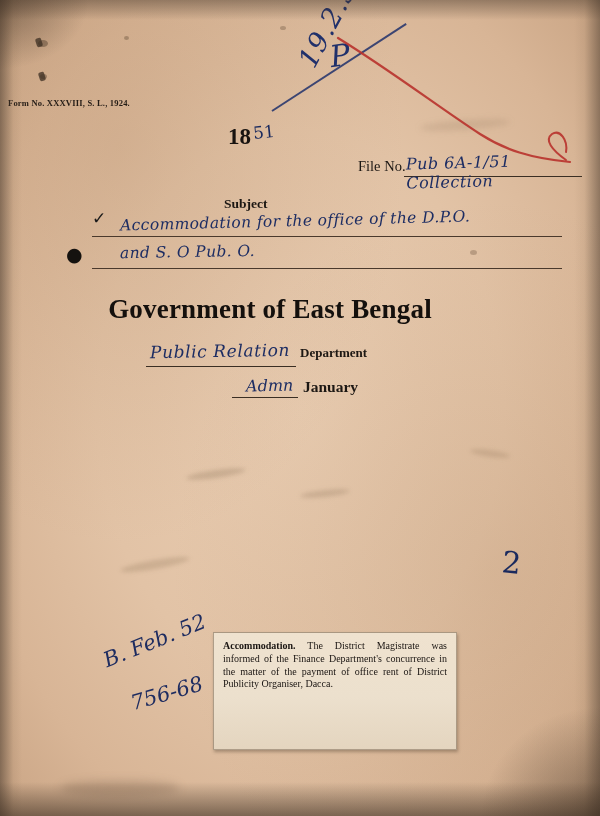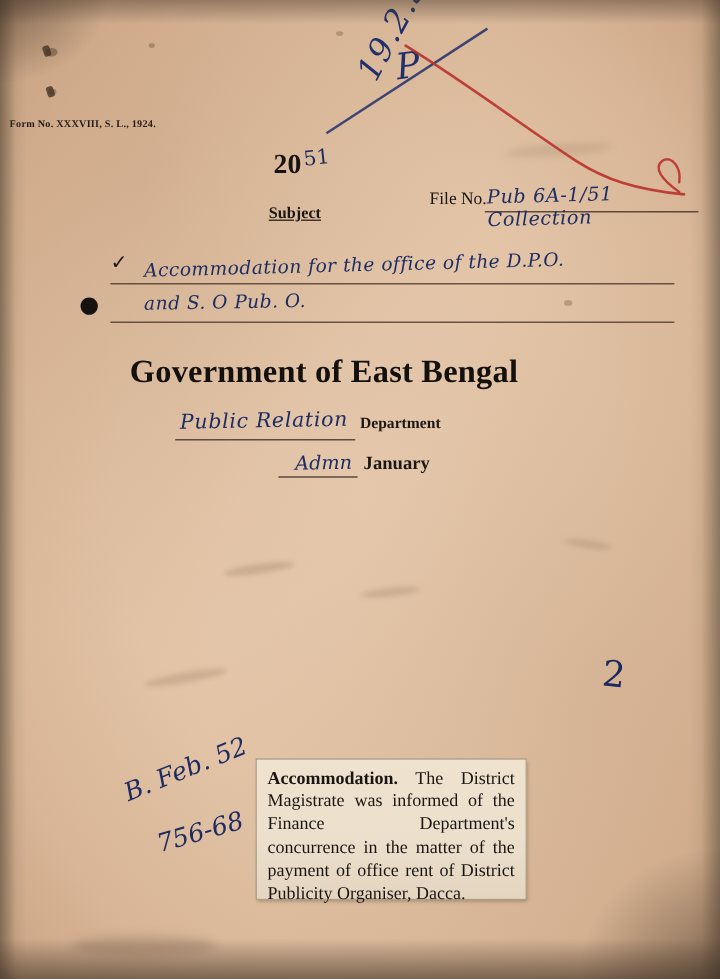--- a/index.html
+++ b/index.html
@@ -90,24 +90,23 @@
     font-size: 14.5px;
     font-weight: normal;
   }
   .fileno-rule {
     position: absolute;
     left: 404px; top: 176px;
     width: 178px; height: 1px;
     background: #3a2e23;
   }
   .subject-label {
-    left: 224px; top: 170px;
+    left: 224px; top: 196px;
     font-size: 13.5px;
     font-weight: bold;
-    text-decoration: underline;
   }
   .subject-rule-1 {
     position: absolute;
     left: 92px; top: 236px; width: 470px; height: 1px;
     background: #4a392c;
   }
   .subject-rule-2 {
     position: absolute;
     left: 92px; top: 268px; width: 470px; height: 1px;
     background: #4a392c;
@@ -238,28 +237,28 @@
     font-size: 21px;
     color: #1e2c60;
     transform: rotate(-16deg);
     transform-origin: left top;
   }
 
   
   #paste-label {
     position: absolute;
     left: 213px; top: 632px;
-    width: 226px; height: 118px;
+    width: 244px; height: 118px;
     background: linear-gradient(to bottom, #efe2cf 0%, #ece0cd 55%, #e4d5bf 100%);
     border: 1px solid rgba(120,100,78,0.55);
     box-shadow: 1px 2px 3px rgba(60,45,32,0.35);
     padding: 7px 9px 6px 9px;
     box-sizing: border-box;
     font-family: "Liberation Serif", serif;
-    font-size: 15px;
+    font-size: 10px;
     line-height: 1.28;
     color: #1a1512;
     text-align: justify;
   }
   #paste-label p { margin: 0 0 5px 0; }
   #paste-label p:last-child { margin-bottom: 0; }
   .lbl-bold { font-weight: bold; }
 
   
   .pinhole {
@@ -286,21 +285,21 @@
   <div class="spot" style="left:120px;top:560px;width:70px;height:9px;background:rgba(115,88,62,0.20);filter:blur(2px);transform:rotate(-10deg);"></div>
   <div class="spot" style="left:470px;top:450px;width:40px;height:7px;background:rgba(115,88,62,0.18);filter:blur(2px);transform:rotate(8deg);"></div>
   <div class="spot" style="left:60px;top:780px;width:120px;height:16px;background:rgba(90,68,48,0.22);filter:blur(4px);"></div>
   <div class="spot" style="left:420px;top:120px;width:90px;height:10px;background:rgba(120,92,66,0.16);filter:blur(3px);transform:rotate(-4deg);"></div>
 
   <div class="pinhole" style="left:36px;top:38px;"></div>
   <div class="pinhole" style="left:39px;top:72px;"></div>
 
   <div class="print form-no">Form No. XXXVIII, S. L., 1924.</div>
 
-  <div class="print year">20</div>
+  <div class="print year">18</div>
   <div class="year-hand">51</div>
 
   <div class="print fileno-label">File No.</div>
   <div class="fileno-rule"></div>
   <div class="hand hw-fileno">Pub 6A-1/51 Collection</div>
 
   <div class="print subject-label">Subject</div>
   <div class="subject-rule-1"></div>
   <div class="subject-rule-2"></div>
   <div class="hand hw-tick-1">✓</div>

